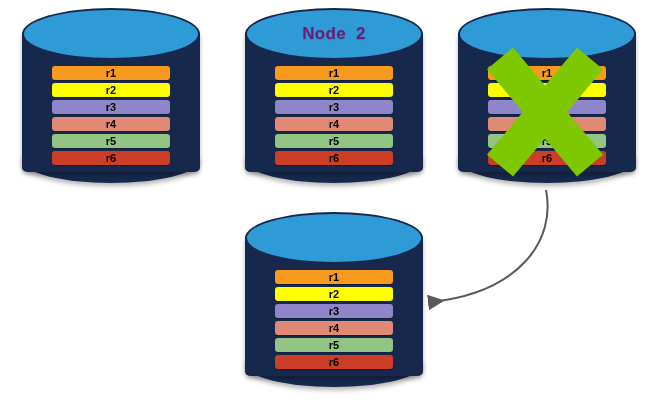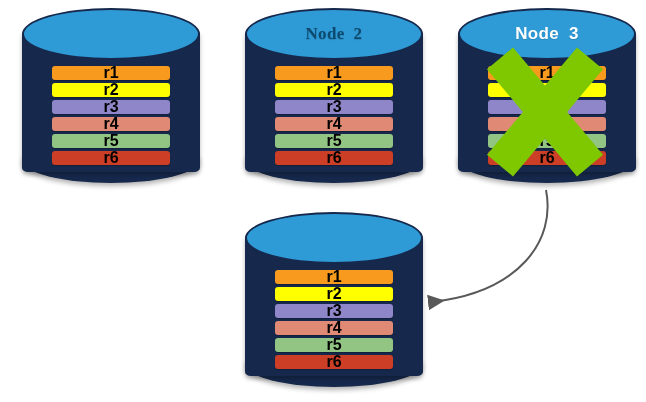--- a/index.html
+++ b/index.html
@@ -88,21 +88,21 @@
     width: 118px;
     z-index: 2;
   }
   .row {
     height: 14px;
     margin-bottom: 3px;
     border-radius: 3px;
     display: flex;
     align-items: center;
     justify-content: center;
-    font-size: 16px;
+    font-size: 11px;
     font-weight: bold;
     color: #000000;
     line-height: 1;
     box-shadow: 0 1px 1px rgba(0,0,0,0.25);
   }
   .row:last-child { margin-bottom: 13px; }
 
   
   .fail-x {
     position: absolute;
@@ -147,35 +147,34 @@
       <div class="node-body" style="background: rgb(22, 41, 77);"></div>
       <div class="rows">
         <div class="row" style="background: rgb(247, 154, 30);">r1</div>
         <div class="row" style="background: rgb(255, 255, 0);">r2</div>
         <div class="row" style="background: rgb(143, 134, 201);">r3</div>
         <div class="row" style="background: rgb(224, 138, 118);">r4</div>
         <div class="row" style="background: rgb(146, 196, 132);">r5</div>
         <div class="row" style="background: rgb(204, 63, 38);">r6</div>
       </div>
       <div class="node-top" style="background: rgb(46, 154, 214);"></div>
-      <div class="node-label" style="color: #0c4a6e; font-family: Liberation Serif, serif;">Node  2</div>
+      <div class="node-label" style="color: #701a75;">Node  2</div>
     </div>
     <div class="node" style="left: 458px; top: 8px;">
       <div class="node-bottom" style="background: rgb(22, 41, 77);"></div>
       <div class="node-body" style="background: rgb(22, 41, 77);"></div>
       <div class="rows">
         <div class="row" style="background: rgb(247, 154, 30);">r1</div>
         <div class="row" style="background: rgb(255, 255, 0);">r2</div>
         <div class="row" style="background: rgb(143, 134, 201);">r3</div>
         <div class="row" style="background: rgb(224, 138, 118);">r4</div>
         <div class="row" style="background: rgb(146, 196, 132);">r5</div>
         <div class="row" style="background: rgb(204, 63, 38);">r6</div>
       </div>
       <div class="node-top" style="background: rgb(46, 154, 214);"></div>
-      <div class="node-label" style="color: rgb(255, 255, 255);">Node  3</div>
       <svg class="fail-x" viewBox="0 0 178 175">
         <g fill="#7fc800">
           <rect x="70" y="34" width="34" height="140" transform="rotate(40 87 104)"></rect>
           <rect x="70" y="34" width="34" height="140" transform="rotate(-40 87 104)"></rect>
         </g>
       </svg>
     </div>
     <div class="node" style="left: 245px; top: 212px;">
       <div class="node-bottom" style="background: rgb(22, 41, 77);"></div>
       <div class="node-body" style="background: rgb(22, 41, 77);"></div>

